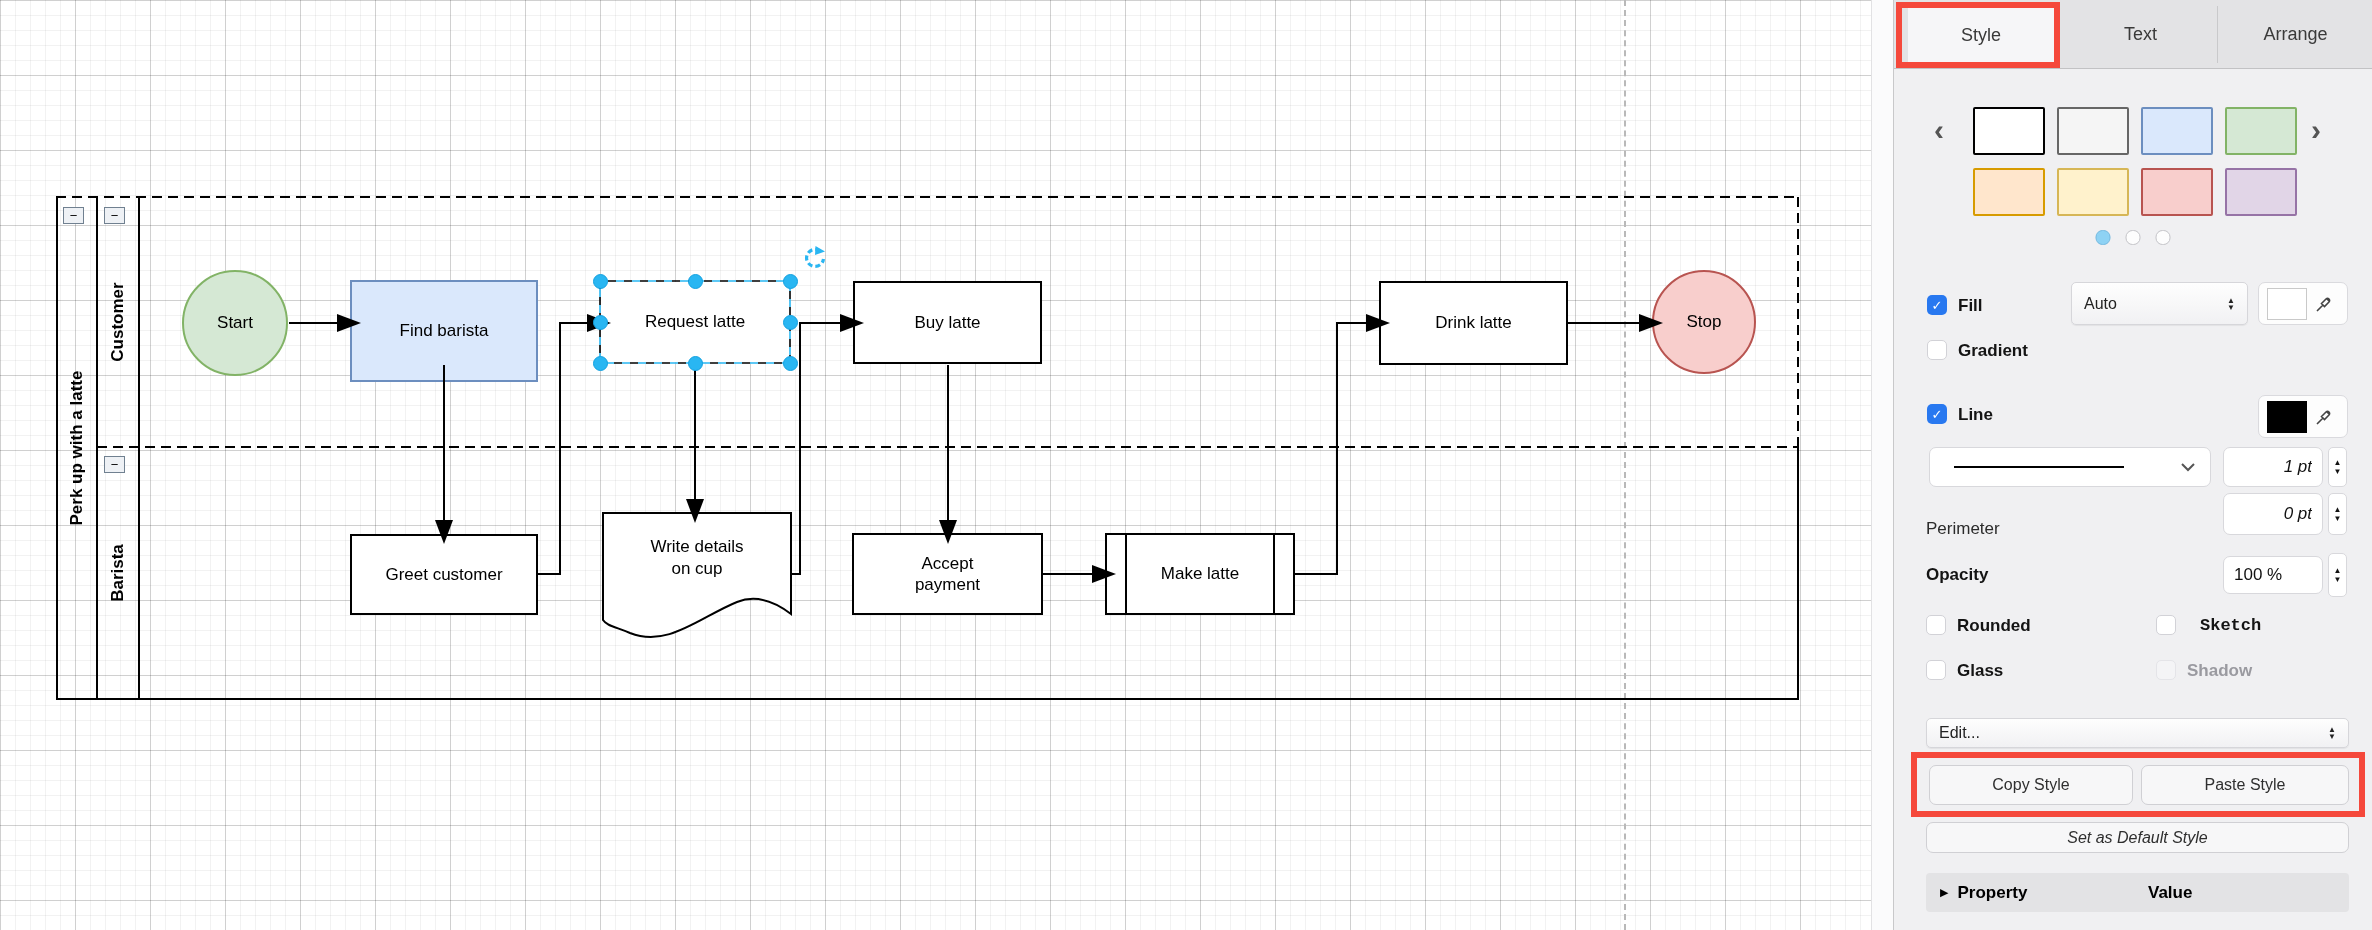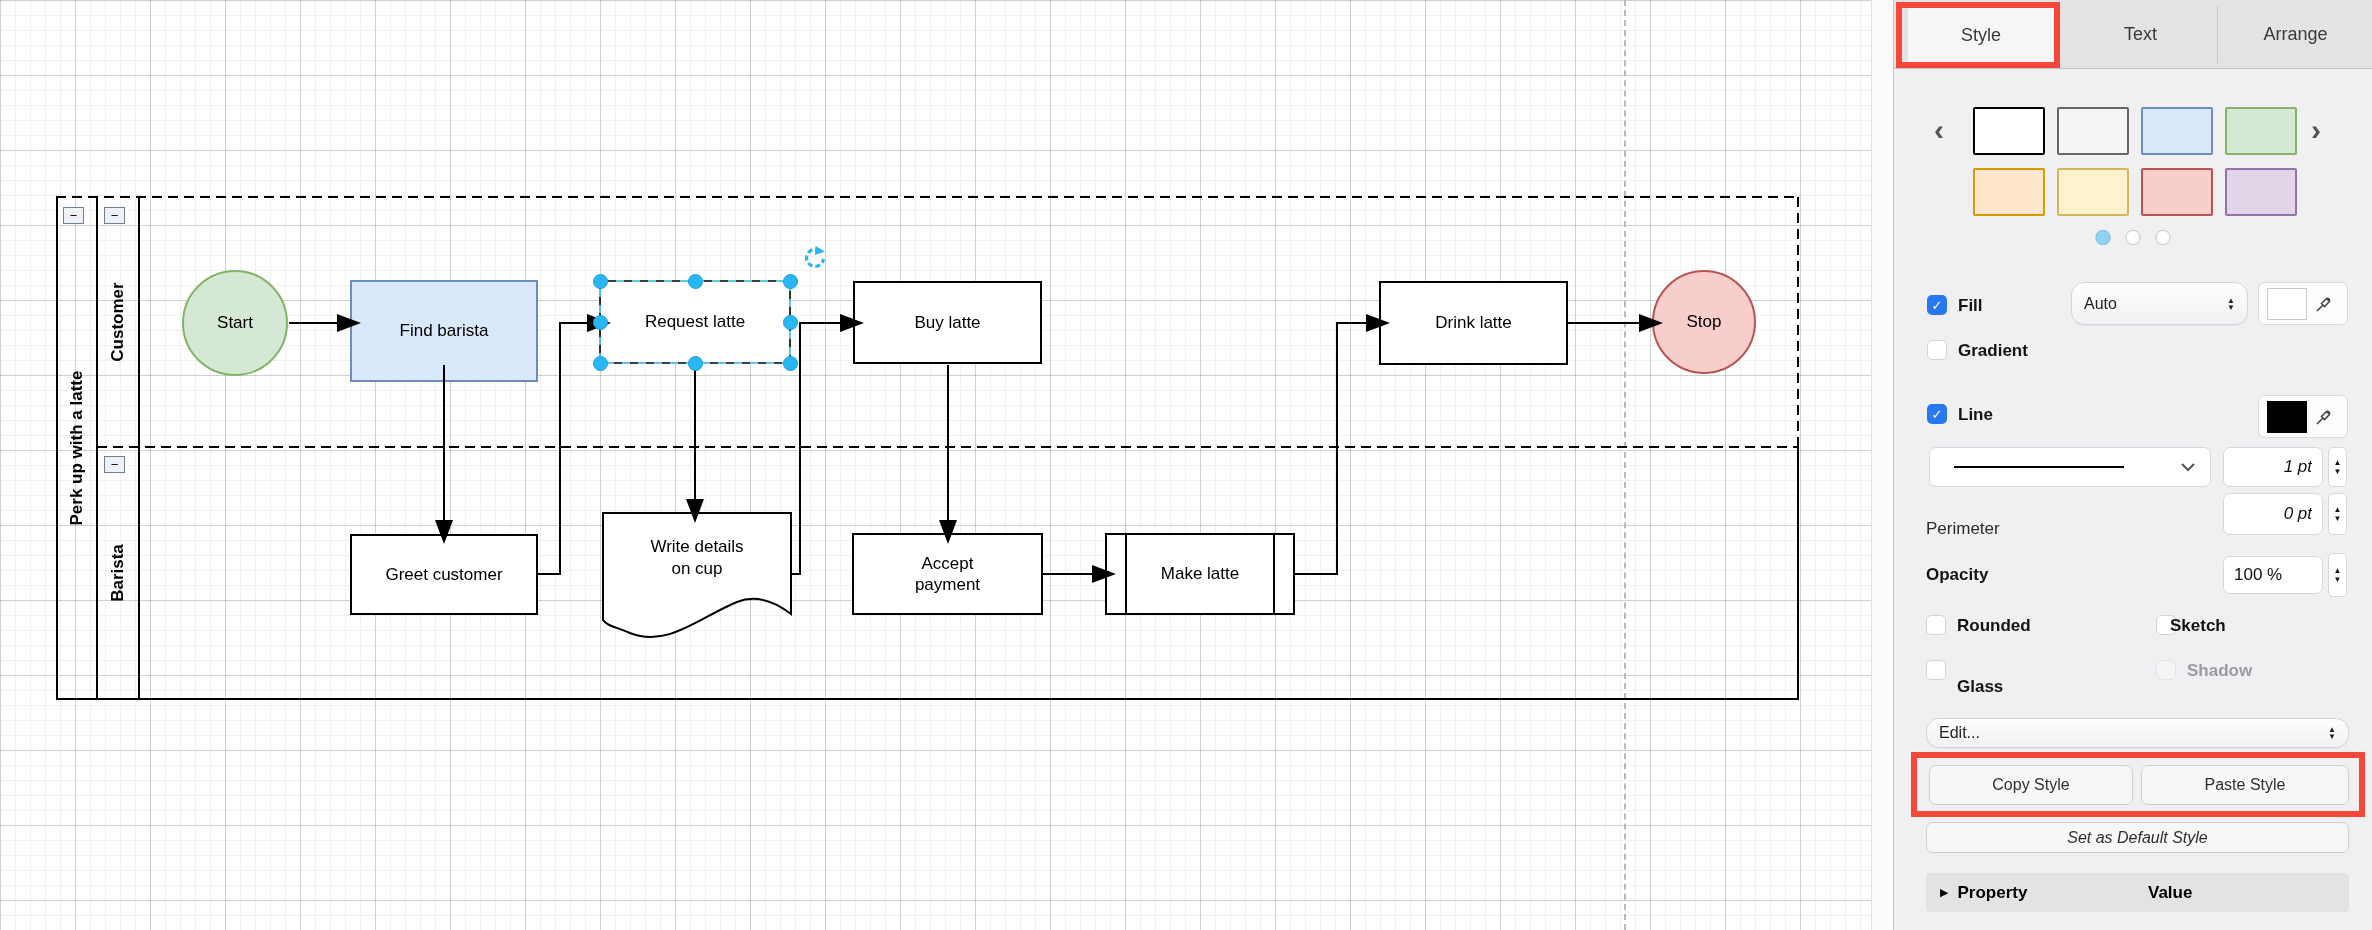--- a/index.html
+++ b/index.html
@@ -69,21 +69,21 @@
 
   .cb { position:absolute; width:20px; height:20px; border-radius:5px; background:#fff;
     border:1.5px solid #d2d2d7; display:flex; align-items:center; justify-content:center; }
   .cb.checked { background:#2878f0; border:none; color:#fff; font-size:13px; font-weight:bold; }
   .cb.disabled { background:#f4f4f6; border:1.5px solid #e4e4e8; }
   .plabel { position:absolute; font-size:17px; font-weight:bold; color:#141414; }
   .plabel.reg { font-weight:400; color:#2b2b2b;margin-top:14px; }
   .plabel.dim { color:#9a9aa0; }
 
   .select { position:absolute; background:linear-gradient(#fefefe,#f1f1f3);
-    border:1px solid #d6d6da; border-radius:13px; display:flex; align-items:center;
+    border:1px solid #d6d6da; border-radius:5px; display:flex; align-items:center;
     font-size:16px; color:#222; padding:8px 12px; box-shadow:0 1px 1px rgba(0,0,0,0.06); }
   .updown { margin-left:auto; display:flex; flex-direction:column; align-items:center;
     font-size:8px; line-height:7px; color:#222; }
   .colorbtn { position:absolute; background:#fdfdfd; border:1px solid #dadade;
     border-radius:7px; display:flex; align-items:center; padding:0 8px; gap:7px; }
   .chip { width:40px; height:32px; }
   .chip.white { background:#ffffff; border:1px solid #c9c9c9; }
   .chip.black { background:#000000; }
 
   .input { position:absolute; background:#fff; border:1px solid #d8d8dc; border-radius:7px;
@@ -324,23 +324,23 @@
     <span class="plabel" style="left:32px;top:565px;">Opacity</span>
     <input class="input" style="left: 329px; top: 556px; width: 100px; height: 38px;" value="100 %">
     <div class="stepper" style="left:434px;top:553px;height:44px;">
       <span>▲</span>
       <span>▼</span>
       </div>
 
     <div class="cb" style="left:32px;top:615px;"></div>
     <span class="plabel" style="left:63px;top:616px;">Rounded</span>
     <div class="cb" style="left:262px;top:615px;"></div>
-    <span class="plabel" style="left:276px;top:616px;">Sketch</span>
+    <span class="plabel" style="left:306px;top:616px;font-family:Liberation Mono, monospace;">Sketch</span>
     <div class="cb" style="left:32px;top:660px;"></div>
-    <span class="plabel" style="left:63px;top:661px;margin-top:16px;">Glass</span>
+    <span class="plabel" style="left:63px;top:661px;">Glass</span>
     <div class="cb disabled" style="left:262px;top:660px;"></div>
     <span class="plabel dim" style="left:293px;top:661px;">Shadow</span>
 
     <div class="select" style="left:32px;top:718px;width:423px;height:30px;">
       <span>Edit...</span>
       <span class="updown">
         <span>▲</span>
         <span>▼</span>
         </span>
     </div>

